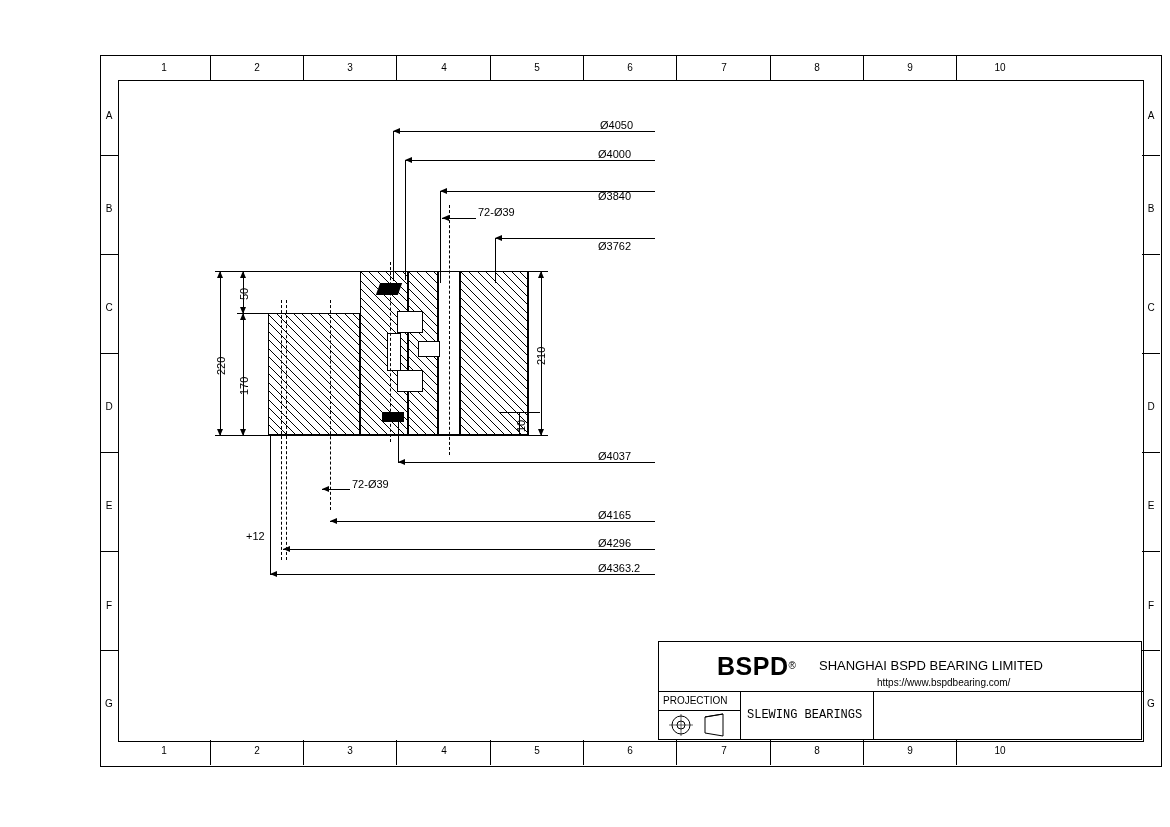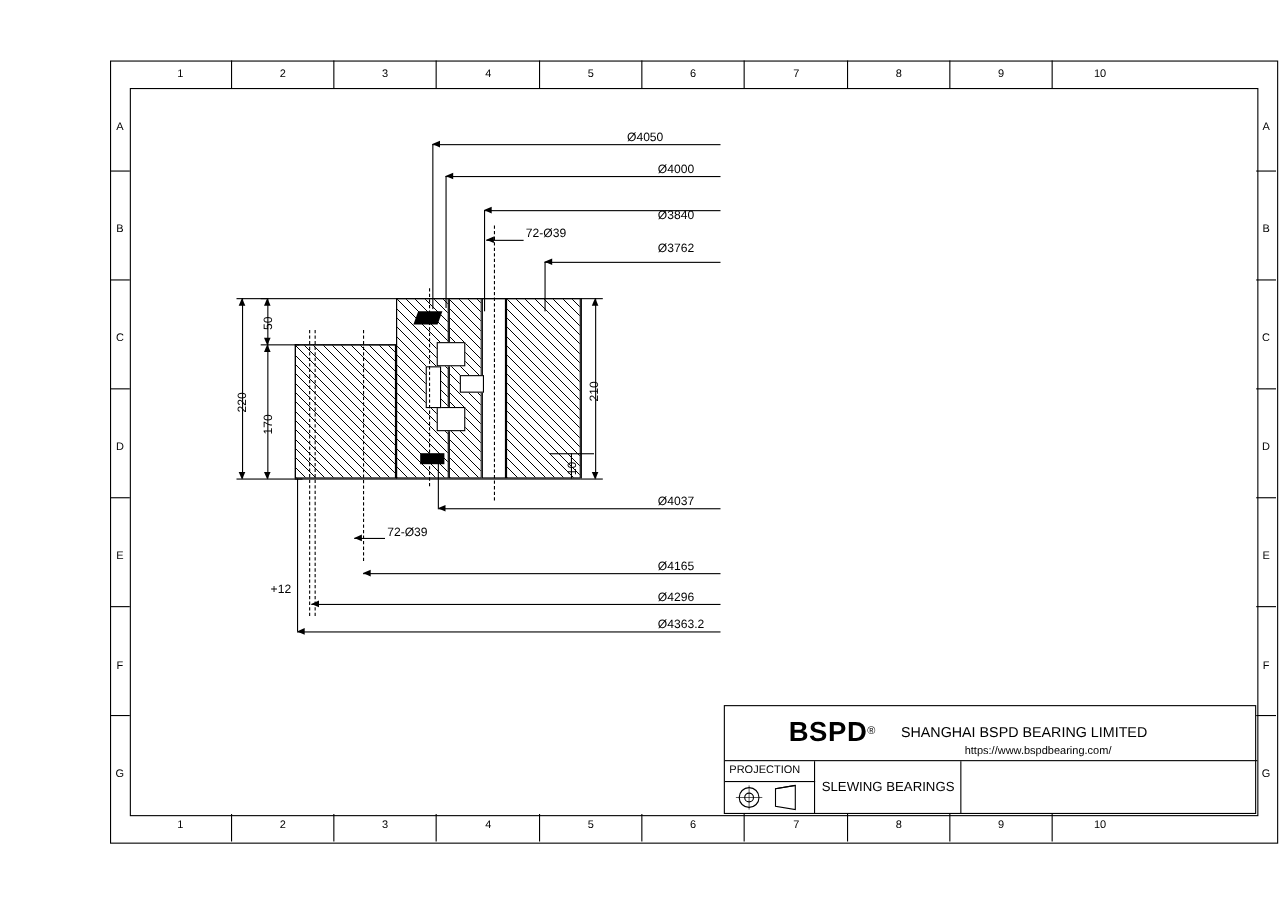--- a/index.html
+++ b/index.html
@@ -48,21 +48,21 @@
   .plain{position:absolute;border:1px solid #000;box-sizing:border-box;background:#fff;}
   .solid-blk{position:absolute;background:#000;}
 
   
   .tb{position:absolute;border:1px solid #000;box-sizing:border-box;}
   .tb-brand{font-size:25px;font-weight:bold;letter-spacing:.5px;}
   .tb-sup{font-size:10px;vertical-align:super;font-weight:normal;}
   .tb-co{font-size:13px;}
   .tb-url{font-size:10px;}
   .tb-lbl{font-size:10px;}
-  .tb-cap{font-size:12px;}
+  .tb-cap{font-size:12px;font-family:Liberation Mono, monospace;}
   .tb-pn-lbl{font-size:12px;}
   .tb-pn{font-size:14px;}
 </style>
 </head>
 <body>
 
 <div id="sheet">
 
   <div class="frame-outer"></div>
   <div class="frame-inner"></div>
@@ -168,40 +168,40 @@
     <div class="dashv" style="left:281px;top:300px;height:260px;"></div>
     <div class="dashv" style="left:286px;top:300px;height:260px;"></div>
     <div class="dashv" style="left:330px;top:300px;height:210px;"></div>
     <div class="dashv" style="left:449px;top:205px;height:250px;"></div>
     <div class="dashv" style="left:390px;top:262px;height:180px;"></div>
   </div>
 
   <div class="ln hln" style="left:393px;top:131px;width:262px;"></div>
   <div class="ln vln" style="left:393px;top:131px;height:150px;"></div>
   <div class="arrow ar-left" style="left:393px;top:128px;"></div>
-  <div class="dim-txt" style="left:570px;top:119px;text-align:right;">Ø4050</div>
+  <div class="dim-txt" style="left:600px;top:119px;text-align:right;">Ø4050</div>
 
   <div class="ln hln" style="left:405px;top:160px;width:250px;"></div>
   <div class="ln vln" style="left:405px;top:160px;height:120px;"></div>
   <div class="arrow ar-left" style="left:405px;top:157px;"></div>
   <div class="dim-txt" style="left:598px;top:148px;">Ø4000</div>
 
   <div class="ln hln" style="left:440px;top:191px;width:215px;"></div>
   <div class="ln vln" style="left:440px;top:191px;height:92px;"></div>
   <div class="arrow ar-left" style="left:440px;top:188px;"></div>
   <div class="dim-txt" style="left:598px;top:190px;">Ø3840</div>
 
   <div class="ln hln" style="left:442px;top:218px;width:34px;"></div>
   <div class="arrow ar-left" style="left:442px;top:215px;"></div>
   <div class="dim-txt" style="left:478px;top:206px;">72-Ø39</div>
 
   <div class="ln hln" style="left:495px;top:238px;width:160px;"></div>
   <div class="ln vln" style="left:495px;top:238px;height:45px;"></div>
   <div class="arrow ar-left" style="left:495px;top:235px;"></div>
-  <div class="dim-txt" style="left:598px;top:220px;">Ø3762</div>
+  <div class="dim-txt" style="left:598px;top:240px;">Ø3762</div>
 
   <div class="ln vln" style="left:243px;top:271px;height:42px;"></div>
   <div class="arrow ar-up" style="left:240px;top:271px;"></div>
   <div class="arrow ar-down" style="left:240px;top:307px;"></div>
   <div class="ln hln" style="left:237px;top:271px;width:125px;"></div>
   <div class="dim-txt vert" style="left:238px;top:300px;">50</div>
 
   <div class="ln vln" style="left:243px;top:313px;height:122px;"></div>
   <div class="arrow ar-up" style="left:240px;top:313px;"></div>
   <div class="arrow ar-down" style="left:240px;top:429px;"></div>

